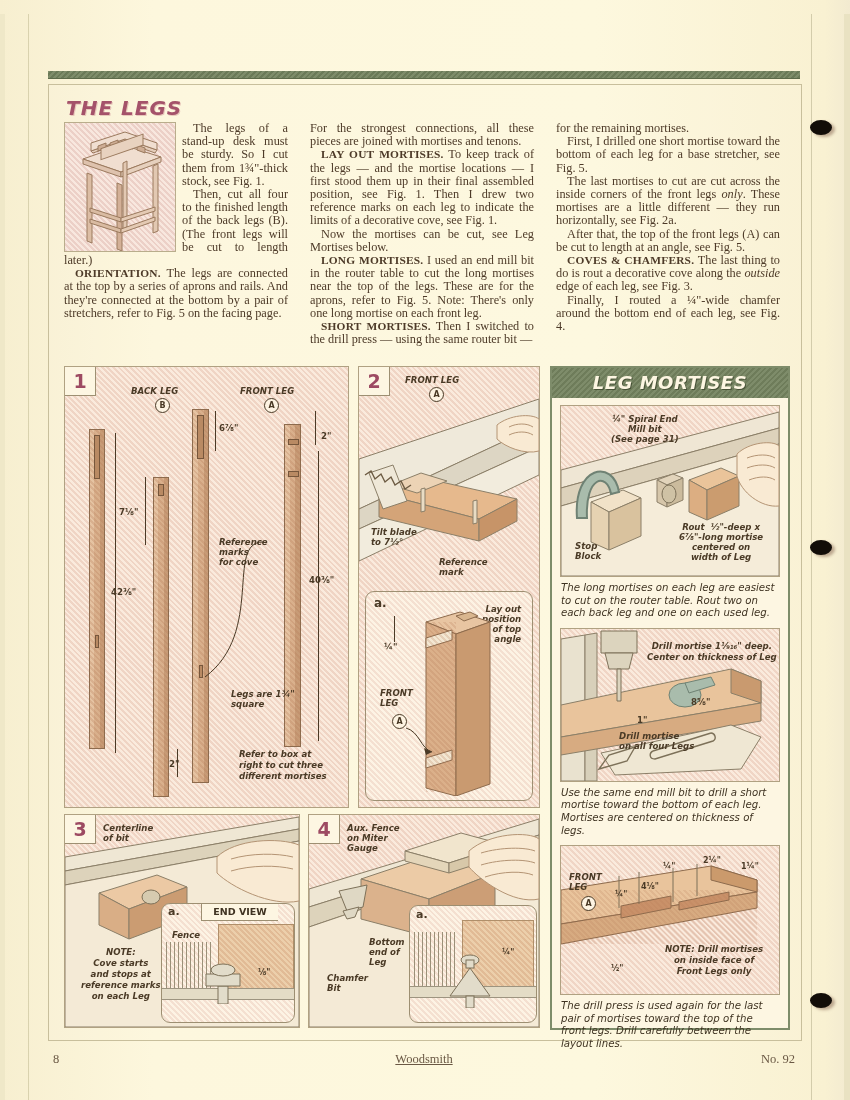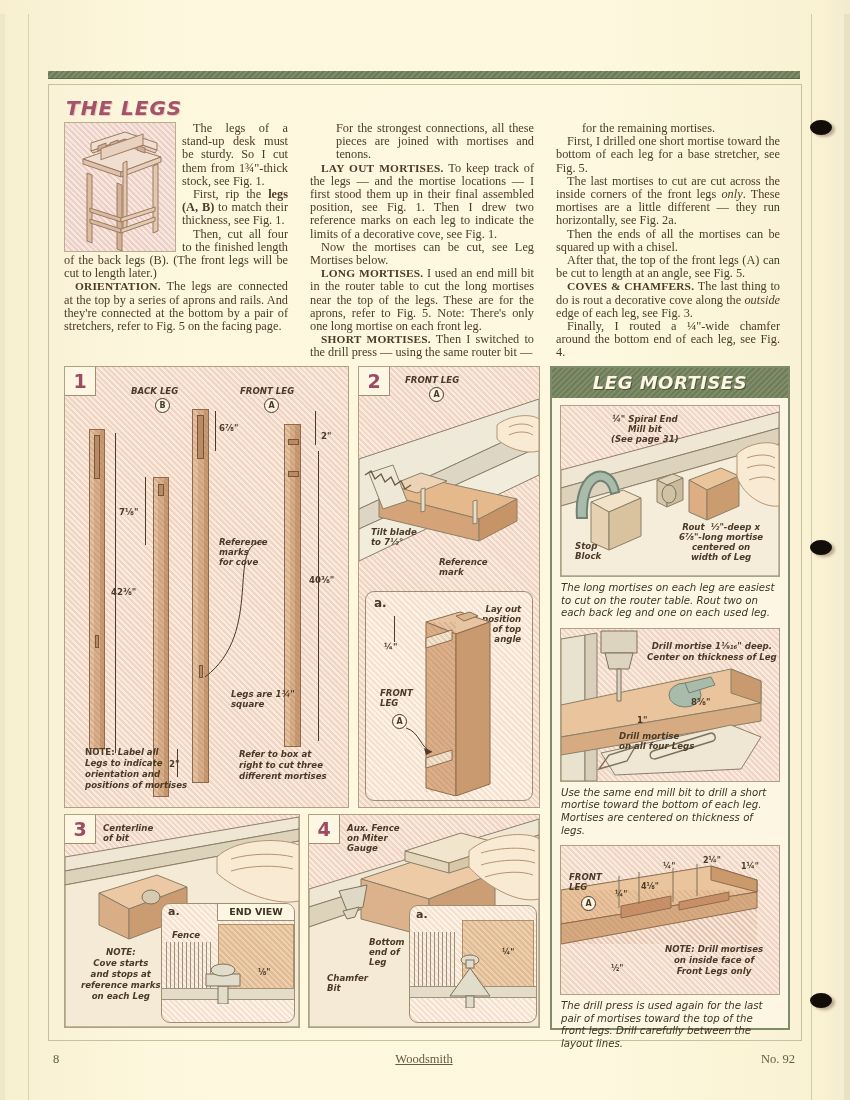--- a/index.html
+++ b/index.html
@@ -41,21 +41,21 @@
     text-shadow:1px 1px 0 #e8c9bb;
   }
 
   
   .cols{position:absolute;left:64px;top:122px;width:722px;height:235px;}
   .col{position:absolute;top:0;width:224px;font-size:12.3px;line-height:13.2px;color:#4d3a28;text-align:justify;}
   .col.c1{left:0;}
   .col.c2{left:246px;}
   .col.c3{left:492px;}
   .col p{margin:0;text-indent:11px;}
-  .col p.noind{text-indent:0;margin-left:26px;}
+  .col p.noind{text-indent:0;}
   .sc{font-variant:small-caps;font-weight:bold;font-size:11.4px;letter-spacing:.2px;}
   .bld{font-weight:bold;}
   .ital{font-style:italic;}
 
   
   .photo{
     position:absolute;left:0;top:0;width:110px;height:128px;
     border:1px solid #b9ad8c;
     background:
       repeating-linear-gradient(45deg, rgba(226,190,180,.50) 0 2px, rgba(250,236,226,.5) 2px 4px),
@@ -123,21 +123,21 @@
 
   .footer{position:absolute;left:48px;top:1052px;width:752px;height:20px;color:#6a5844;font-size:12.5px;}
   .footer .pg{position:absolute;left:5px;top:0;}
   .footer .mid{position:absolute;left:0;right:0;text-align:center;top:0;text-decoration:underline;}
   .footer .no{position:absolute;right:5px;top:0;}
   .subbox{
     position:absolute;border:1px solid #9d8f72;border-radius:9px;
     background:repeating-linear-gradient(45deg, rgba(228,188,172,.35) 0 2px, rgba(253,243,228,.8) 2px 4px),#fdf3e4;
     overflow:hidden;
   }
-  .endview-head{position:absolute;top:0;right:0;background:#fdf6e2;border-left:1px solid #9d8f72;border-bottom:1px solid #9d8f72;
+  .endview-head{position:absolute;top:0;right:16px;background:#fdf6e2;border-left:1px solid #9d8f72;border-bottom:1px solid #9d8f72;
      font-family:"DejaVu Sans",sans-serif;font-weight:bold;font-size:9.5px;color:#3f3322;text-align:center;}
 </style>
 </head>
 <body>
 
 <div class="page">
 
   <div class="page-edge-left"></div>
   <div class="page-edge-right"></div>
   <div class="paper-inner-line"></div>
@@ -175,38 +175,36 @@
               <path d="M25 96 L56 106 L56 110 L25 100 Z" fill="#d9bba2"></path>
               <path d="M56 106 L90 94 L90 98 L56 110 Z" fill="#e4cab4"></path>
               <path d="M25 85 L56 95 L56 99 L25 89 Z" fill="#d9bba2"></path>
               <path d="M56 95 L90 84 L90 88 L56 99 Z" fill="#e4cab4"></path>
               <rect x="36" y="38" width="42" height="11" fill="#e8d2bf" transform="skewY(-19)"></rect>
             </g>
           </svg>
         </div>
       </div>
       <p>The legs of a stand-up desk must be sturdy. So I cut them from 1¾"-thick stock, see Fig. 1.</p>
-      <p>First, rip the <span class="bld">legs (A, B)</span> to match their thickness, see Fig. 1.</p>
       <p>Then, cut all four to the finished length of the back legs (B). (The front legs will be cut to length later.)</p>
       <p style="clear:both;"><span class="sc">ORIENTATION.</span> The legs are connected at the top by a series of aprons and rails. And they're connected at the bottom by a pair of stretchers, refer to Fig. 5 on the facing page.</p>
     </div>
 
     <div class="col c2">
       <p class="noind">For the strongest connections, all these pieces are joined with mortises and tenons.</p>
       <p><span class="sc">LAY OUT MORTISES.</span> To keep track of the legs — and the mortise locations — I first stood them up in their final assembled position, see Fig. 1. Then I drew two reference marks on each leg to indicate the limits of a decorative cove, see Fig. 1.</p>
       <p>Now the mortises can be cut, see Leg Mortises below.</p>
       <p><span class="sc">LONG MORTISES.</span> I used an end mill bit in the router table to cut the long mortises near the top of the legs. These are for the aprons, refer to Fig. 5. Note: There's only one long mortise on each front leg.</p>
       <p><span class="sc">SHORT MORTISES.</span> Then I switched to the drill press — using the same router bit —</p>
     </div>
 
     <div class="col c3">
       <p class="noind">for the remaining mortises.</p>
       <p>First, I drilled one short mortise toward the bottom of each leg for a base stretcher, see Fig. 5.</p>
       <p>The last mortises to cut are cut across the inside corners of the front legs <span class="ital">only</span>. These mortises are a little different — they run horizontally, see Fig. 2a.</p>
-      <p>Then the ends of all the mortises can be squared up with a chisel.</p>
       <p>After that, the top of the front legs (A) can be cut to length at an angle, see Fig. 5.</p>
       <p><span class="sc">COVES &amp; CHAMFERS.</span> The last thing to do is rout a decorative cove along the <span class="ital">outside</span> edge of each leg, see Fig. 3.</p>
       <p>Finally, I routed a ¼"-wide chamfer around the bottom end of each leg, see Fig. 4.</p>
     </div>
   </div>
 
   <div class="fig" style="left:64px;top:366px;width:283px;height:440px;">
     <div class="fig-num">1</div>
 
     <div class="lbl" style="left:66px;top:19px;">BACK LEG</div>
@@ -250,24 +248,20 @@
     <div class="lbl" style="left:154px;top:170px;white-space:pre;">Reference
 marks
 for cove</div>
     <svg style="position:absolute;left:120px;top:135px;" width="80" height="200">
       <path d="M78 40 C 40 40, 80 130, 20 175" stroke="#4a3a26" fill="none" stroke-width="1"></path>
     </svg>
 
     <div class="lbl" style="left:166px;top:322px;white-space:pre;">Legs are 1¾"
 square</div>
 
-    <div class="lbl" style="left:20px;top:380px;white-space:pre;line-height:11px;"><span class="lbl n" style="position:static;font-style:normal;">NOTE:</span><span> Label all
-Legs to indicate
-orientation and
-positions of mortises</span></div>
 
     <div class="lbl" style="left:174px;top:382px;white-space:pre;line-height:11px;">Refer to box at
 right to cut three
 different mortises</div>
   </div>
 
   <div class="fig" style="left:358px;top:366px;width:180px;height:440px;">
     <div class="fig-num">2</div>
     <div class="lbl" style="left:46px;top:8px;">FRONT LEG</div>
     <div class="circ" style="left:70px;top:20px;">A</div>

